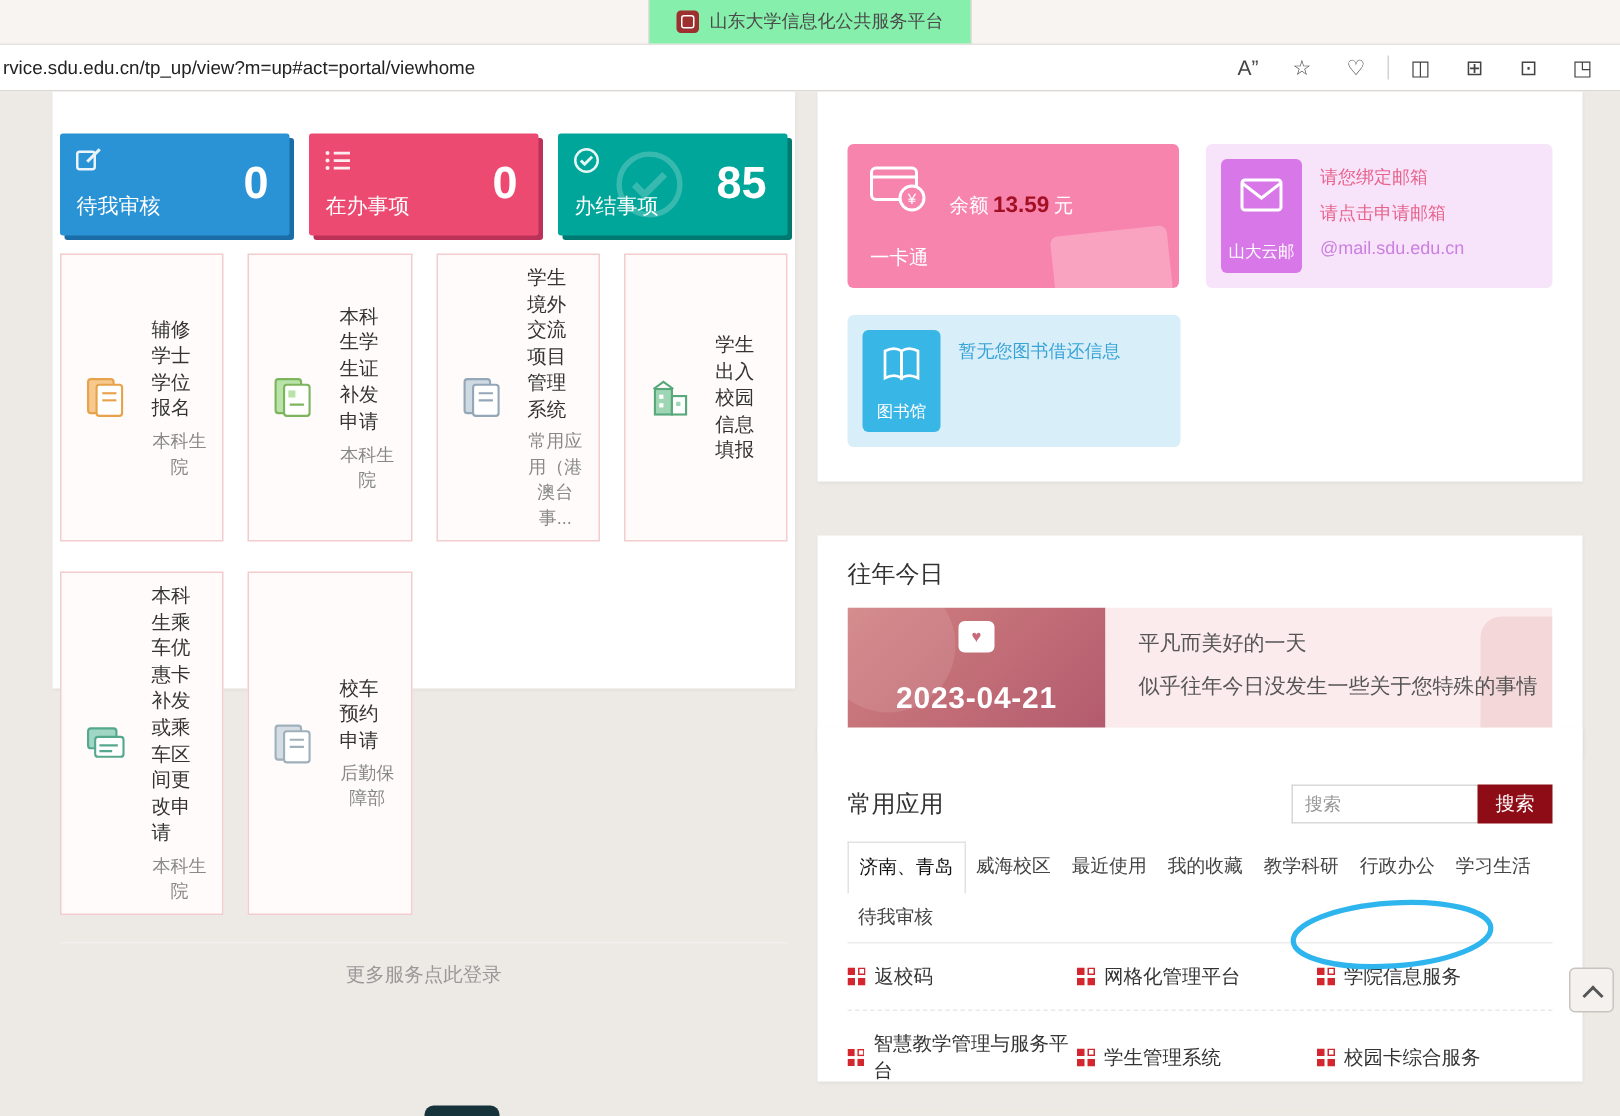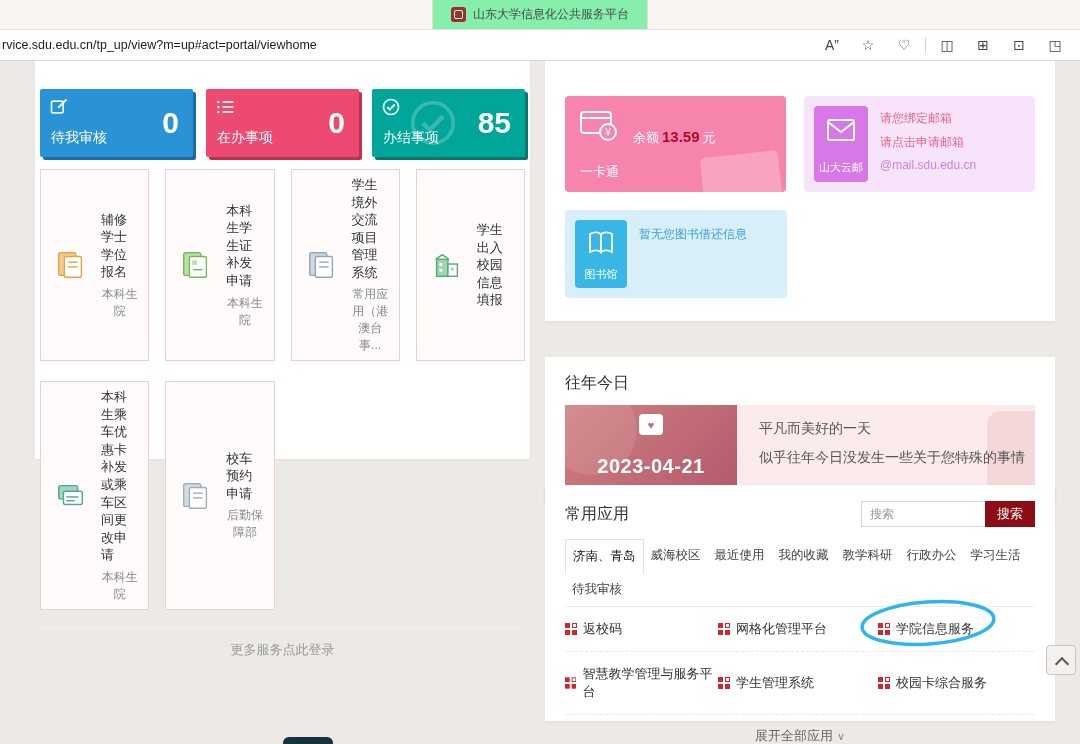--- a/index.html
+++ b/index.html
@@ -69,21 +69,21 @@
   .h-img { width:172px; background:linear-gradient(135deg,#d18080,#b35b6e); position:relative; flex:0 0 auto; }
   .h-img::before { content:""; position:absolute; left:-18px; top:-20px; width:90px; height:90px; border-radius:50%; background:rgba(255,255,255,.10); }
   .h-cal { position:absolute; left:50%; top:9px; transform:translateX(-50%); width:24px; height:21px; background:#fff; border-radius:4px; display:flex; align-items:center; justify-content:center; font-size:11px; color:#c96a7a; }
   .h-date { position:absolute; left:0; right:0; bottom:9px; text-align:center; color:#fff; font-size:20px; font-weight:bold; letter-spacing:.5px; }
   .h-text { flex:1; background:#fcebec; padding:15px 0 0 22px; position:relative; overflow:hidden; }
   .h-text::after { content:""; position:absolute; right:-22px; top:6px; width:70px; height:90px; background:rgba(233,190,195,.45); border-radius:14px; }
   .h-line { font-size:14px; color:#555; margin-bottom:11px; position:relative; z-index:1; }
 
   
   .apps-panel { left:545px; top:424px; width:510px; height:236px; padding:16px 20px 0; }
-  .a-head { display:flex; align-items:center; justify-content:space-between; }
+  .a-head { display:flex; align-items:center; justify-content:space-between;margin-top:22px; }
   .a-title { font-size:16px; color:#333; }
   .a-search { display:flex; }
   .a-input { width:124px; height:26px; border:1px solid #d8d8d8; border-right:none; padding:0 8px; font-size:12px; color:#333; outline:none; font-family:inherit; }
   .a-input::placeholder { color:#999; }
   .a-btn { width:50px; height:26px; background:#8e0c15; color:#fff; border:none; font-size:13px; cursor:pointer; font-family:inherit; }
   .a-tabs { margin-top:12px; display:flex; flex-wrap:wrap; border-bottom:1px solid #ececec; }
   .a-tab { padding:8px 7px; font-size:12.5px; color:#444; cursor:pointer; white-space:nowrap; }
   .a-tab.active { border:1px solid #e2e2e2; border-bottom:1px solid #fff; margin-bottom:-1px; background:#fff; color:#111; }
   .a-row { display:grid; grid-template-columns:153px 160px 1fr; padding:13px 0; border-bottom:1px dashed #e9e9e9; }
   .a-item { display:flex; align-items:center; gap:6px; font-size:13px; color:#333; cursor:pointer; }

